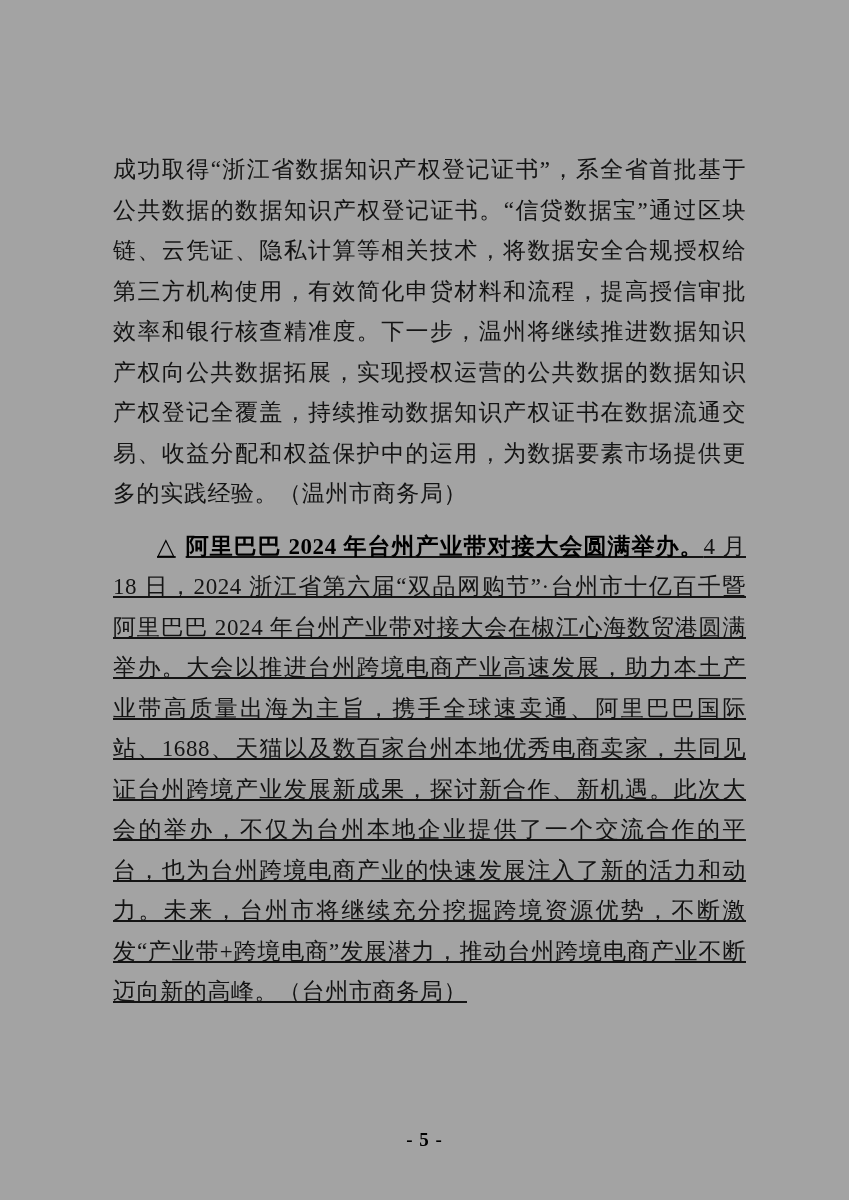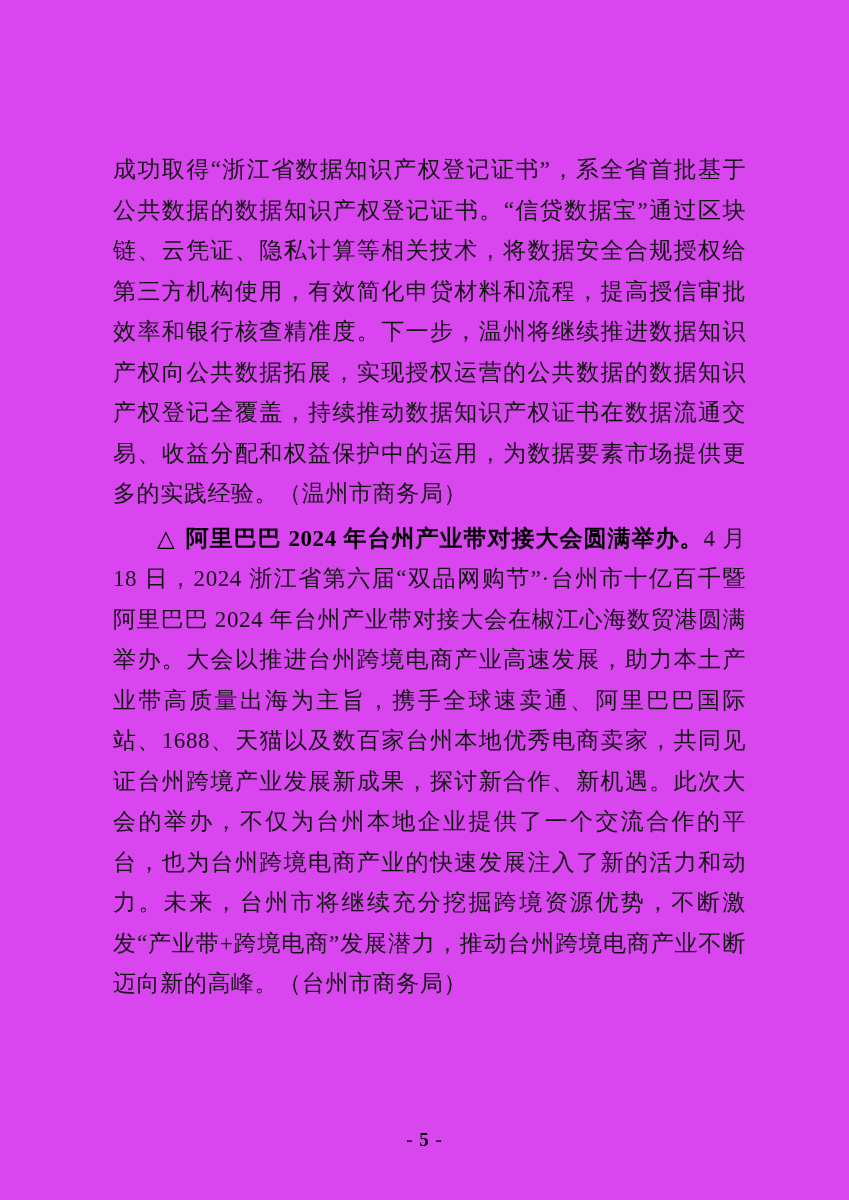--- a/index.html
+++ b/index.html
@@ -2,40 +2,40 @@
 <html><head>
 <meta charset="utf-8">
 <style>
   * { margin: 0; padding: 0; box-sizing: border-box; }
   html, body { background: #ffffff; }
   .page {
     position: relative;
     width: 849px;
     height: 1200px;
     margin: 0 auto;
-    background: #d946ef;
+    background: #a3a3a3;
     color: #141414;
     font-family: "Liberation Serif", "DejaVu Serif", serif;
     overflow: hidden;
   }
   .content {
     position: absolute;
     left: 113px;
     top: 150px;
     width: 633px;
   }
   .par {
     font-size: 23px;
     line-height: 40.5px;
     letter-spacing: 0.6px;
     text-align: justify;
     text-justify: inter-character;
     word-break: break-all;
   }
-  .par + .par { margin-top: 4px; }
+  .par + .par { margin-top: 12px; text-decoration: underline; }
   .item { text-indent: 44px; }
   .item-marker {
     font-weight: bold;
     color: #000000;
     margin-right: 10px;
   }
   .item-title {
     font-weight: bold;
     color: #000000;
   }

